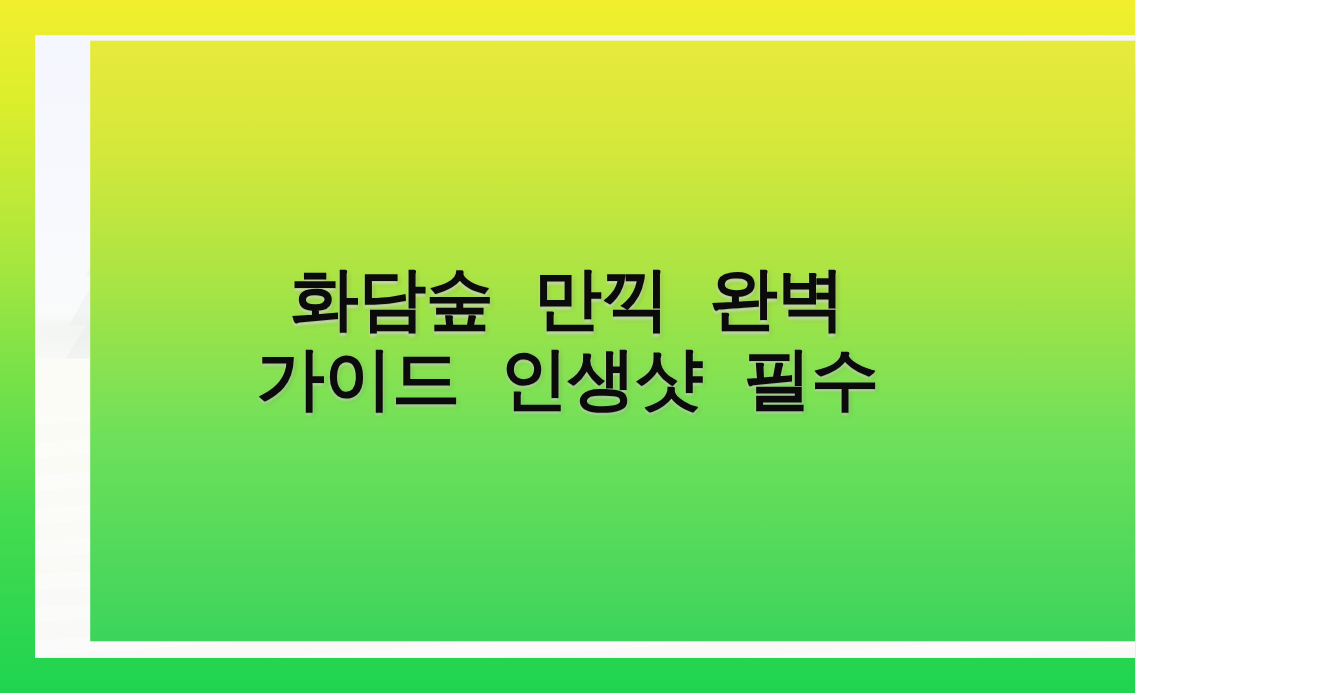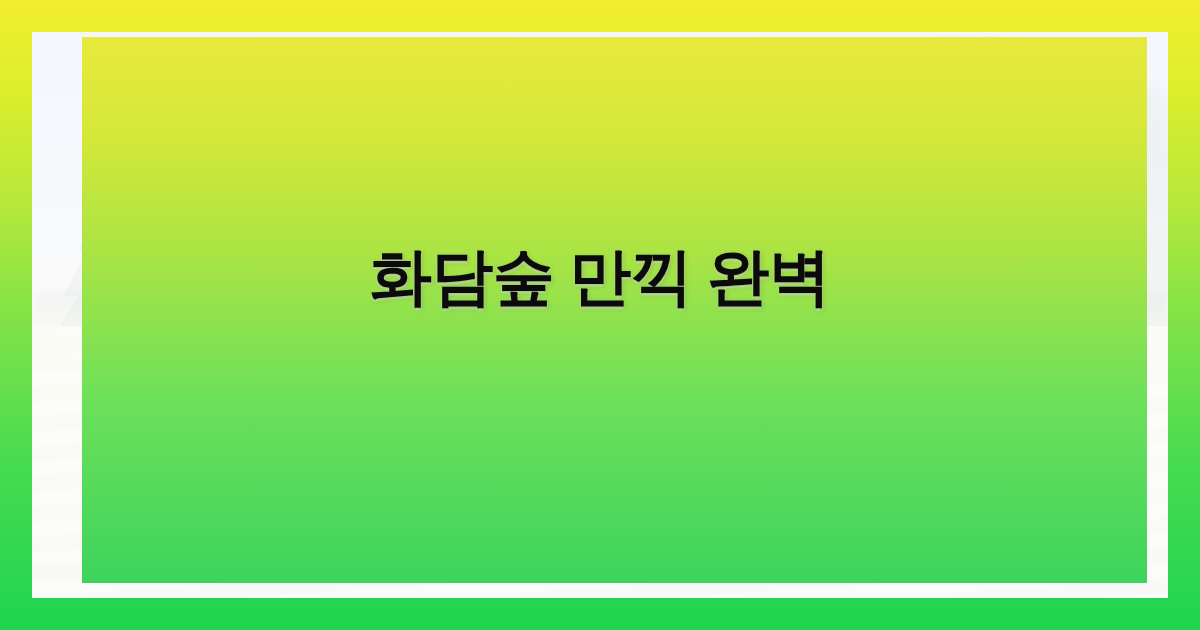--- a/index.html
+++ b/index.html
@@ -5,24 +5,24 @@
 <style>
   html, body {
     margin: 0;
     padding: 0;
     background: #ffffff;
   }
 
   
   .thumb-canvas {
     position: relative;
-    width: 1200px;
+    width: 1032px;
     height: 630px;
     overflow: hidden;
-    font-family: Liberation Serif, serif;
+    font-family: Liberation Mono, monospace;
     
     background: linear-gradient(180deg,
                 #f2ee2e 0%,
                 #ddee2c 14%,
                 #b7e83a 32%,
                 #7ee248 52%,
                 #46db50 74%,
                 #1fd44f 100%);
   }
 
@@ -270,15 +270,16 @@
     <div class="path-streak"></div>
     <div class="lawn-marker"></div>
 
     <div class="photo-veil"></div>
 
     <div class="inner-rule"></div>
   </div>
 
   <div class="headline-block">
     <span class="headline-line">화담숲 만끽 완벽</span>
+    <span class="headline-line">가이드 인생샷 필수</span>
   </div>
 
 </div>
 
 </body></html>

